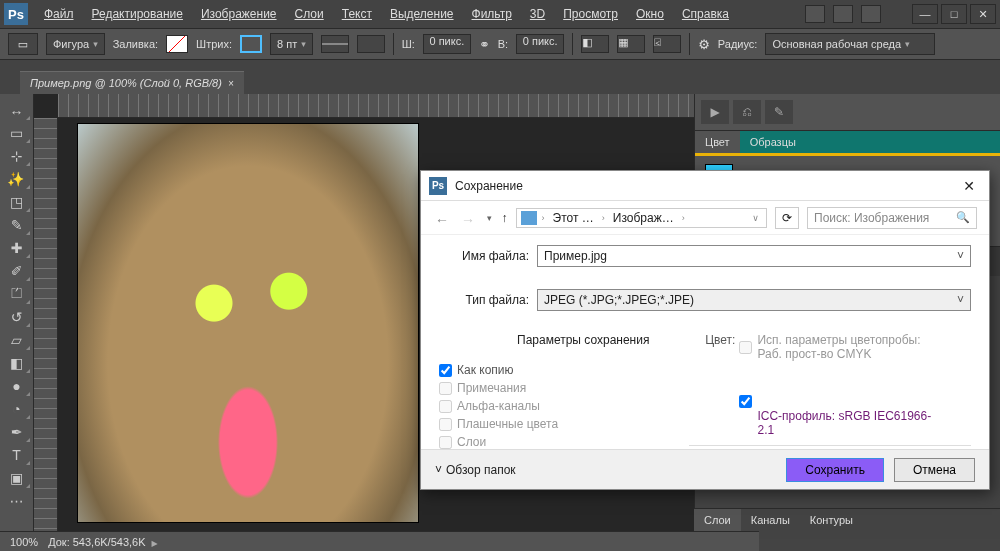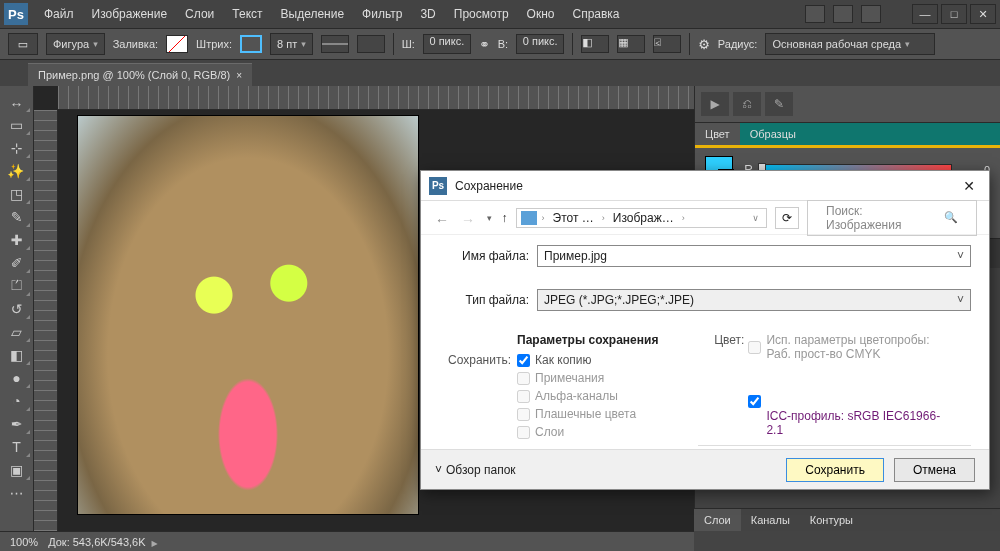--- a/index.html
+++ b/index.html
@@ -2,41 +2,41 @@
 <html><head>
 <meta charset="utf-8">
 <style>
 * { margin: 0; padding: 0; box-sizing: border-box; font-family: "Segoe UI", Tahoma, sans-serif; }
 body { background: #444; width: 1000px; height: 551px; overflow: hidden; position: relative; color: #ddd; font-size: 12px; }
 
 
 .titlebar { height: 28px; background: #434343; display: flex; align-items: center; padding: 0 4px; }
 .ps-logo { width: 24px; height: 22px; background: #3a6e99; color: #fff; display:flex; align-items:center; justify-content:center; font-weight:bold; font-size:13px; margin-right: 10px; }
 .menu { display: flex; gap: 6px; }
-.menu span { padding: 4px 6px; cursor: default; }
+.menu span { padding: 4px 6px; cursor: default; text-decoration: underline; }
 .win-controls { margin-left: auto; display: flex; }
 .top-cluster { margin-left:auto; display:flex; align-items:center; gap:8px; }
 .top-btn { width:20px; height:18px; background:#535353; border:1px solid #2a2a2a; }
 .win-controls div { width: 26px; height: 20px; display:flex; align-items:center; justify-content:center; background:#434343; border:1px solid #2a2a2a; margin-left:3px; font-size:11px; }
 
 
 .optbar { height: 32px; background: #535353; border-top: 1px solid #2a2a2a; border-bottom: 1px solid #2a2a2a; display:flex; align-items:center; padding: 0 8px; gap: 8px; font-size: 11px; }
 .opt-icon { width: 30px; height: 22px; background:#454545; border:1px solid #2a2a2a; display:flex; align-items:center; justify-content:center; }
 .dropdown { height:22px; background:#454545; border:1px solid #2a2a2a; display:flex; align-items:center; padding:0 6px; gap:4px; }
 .dropdown::after { content:"▾"; font-size:9px; color:#aaa; }
 .swatch-red { width:22px; height:18px; background: linear-gradient(135deg, #fff 48%, red 50%, #fff 52%); border:1px solid #2a2a2a; }
 .swatch-stroke { width:22px; height:18px; background:#535353; border:2px solid #4fbfff; }
 .input-num { width:48px; height:20px; background:#454545; border:1px solid #2a2a2a; text-align:center; font-size:11px; color:#ddd; }
 .seg { width:28px; height:18px; background:#454545; border:1px solid #2a2a2a; }
 .sep { width:1px; height:22px; background:#2a2a2a; }
 .gear-icon::before { content:"⚙"; font-size:13px; }
 .link-icon::before { content:"⚭"; font-size:13px; }
 
 
-.doctabs { height: 26px; background:#434343; display:flex; align-items:flex-end; padding-left: 28px; }
+.doctabs { height: 34px; background:#434343; display:flex; align-items:flex-end; padding-left: 20px; font-style: italic; }
 .doctab { background:#535353; padding: 5px 10px; font-size:11px; display:flex; align-items:center; gap:6px; border-top:1px solid #6a6a6a; }
 .doctab .x { font-size:10px; }
 
 
 .main { display:flex; height: calc(551px - 28px - 32px - 26px - 20px); }
 .toolbar { width: 34px; background:#535353; border-right:1px solid #2a2a2a; display:flex; flex-direction:column; padding-top:4px; }
 .tool { width:28px; height:23px; margin:0 auto; display:flex; align-items:center; justify-content:center; font-size:14px; color:#ccc; position:relative; }
 .tool-corner { position:absolute; right:1px; bottom:1px; width:0; height:0; border-right:4px solid #888; border-top:4px solid transparent; }
 .canvas-wrap { flex:1; background:#262626; position:relative; overflow:hidden; }
 .ruler-h { height:24px; background:#535353; border-bottom:1px solid #2a2a2a; margin-left:24px; background-image: repeating-linear-gradient(90deg, #777 0 1px, transparent 1px 10px); }
@@ -60,67 +60,68 @@
 .slider.G { background: linear-gradient(90deg, #0040aa, #00ffcc); }
 .slider.B { background: linear-gradient(90deg, #006644, #2299ff); }
 .slider-thumb { position:absolute; top:-2px; width:8px; height:16px; background:#ddd; border:1px solid #333; transform:translateX(-50%); }
 .cp-val { width:30px; text-align:right; font-size:11px; }
 .panel-foot { height:30px; background:#3a3a3a; border-top:1px solid #2a2a2a; }
 
 
 .bottom-tabs { position:absolute; right:0; bottom:20px; width:306px; background:#434343; display:flex; font-size:11px; border-top:1px solid #2a2a2a; }
 .bottom-tabs span { padding:5px 10px; }
 .bottom-tabs span.active { background:#535353; }
-.status { position:absolute; left:0; bottom:0; width:694px; height:20px; background:#535353; border-top:1px solid #2a2a2a; display:flex; align-items:center; padding:0 10px; gap:10px; font-size:11px; }
+.status { position:absolute; left:0; bottom:0; width:759px; height:20px; background:#535353; border-top:1px solid #2a2a2a; display:flex; align-items:center; padding:0 10px; gap:10px; font-size:11px; }
 .status .chevron::after{content:"▶"; font-size:8px; color:#aaa; margin-left:6px;}
 
 
 .dialog { position:absolute; left:420px; top:170px; width:570px; height:320px; background:#fff; color:#222; border:1px solid #888; box-shadow: 2px 4px 14px rgba(0,0,0,0.5); font-size:12px; }
 .dlg-title { height:30px; background:#fff; border-bottom:1px solid #ddd; display:flex; align-items:center; padding:0 8px; }
 .dlg-title .ps { width:18px; height:18px; background:#3a6e99; color:#fff; display:flex; align-items:center; justify-content:center; font-size:10px; font-weight:bold; margin-right:8px; }
 .dlg-title .close { margin-left:auto; font-size:14px; padding:2px 6px; }
 .dlg-nav { height:34px; display:flex; align-items:center; gap:8px; padding:0 12px; border-bottom:1px solid #eee; }
 .dlg-nav .arrow { color:#888; font-size:14px; padding: 0 2px; }
 .dlg-nav .up { font-size:12px; }
 .bc { display:flex; align-items:center; gap:2px; border:1px solid #ccc; padding:2px 4px; flex:1; }
 .bc .pcicon { width:16px; height:14px; background:#5aa0d8; }
 .bc span { padding:0 3px; }
 .bc .ch { color:#888; font-size:9px; }
 .refresh { border:1px solid #ccc; padding:3px 6px; }
-.search { border:1px solid #ccc; padding:3px 18px; display:flex; align-items:center; gap:4px; width:170px; color:#888; }
+.search { border:1px solid #ccc; padding:3px 6px; display:flex; align-items:center; gap:4px; width:170px; color:#888; }
 .search::after { content:"🔍"; margin-left:auto; font-size:11px; }
 .dlg-body { padding: 10px 18px 6px; }
 .field-row { display:flex; align-items:center; margin-bottom:22px; }
 .field-row label { width:90px; text-align:right; margin-right:8px; }
 .field-row .field { flex:1; border:1px solid #888; padding:3px 6px; display:flex; }
 .field-row .field.drop::after { content:"˅"; margin-left:auto; color:#555; }
 .params { display:flex; margin-top:10px; gap:40px; }
-.params h4 { font-weight:bold; font-size:12px; margin-bottom:6px; }
+.params h4 { font-weight:normal; font-size:12px; margin-bottom:16px; }
 .save-col { display:flex; }
 .save-col .lbl { width:72px; text-align:right; margin-right:6px; color:#555; }
 .chk-list { display:flex; flex-direction:column; gap:4px; }
 .chk { display:flex; align-items:center; gap:5px; color:#555; }
 .chk input { width:13px; height:13px; }
 .chk.disabled { color:#999; }
 .color-col .lbl2 { text-align:right; width:46px; display:inline-block; margin-right:4px; color:#555; }
 .link { color:#701a75;margin-top:44px; }
 .dlg-foot { position:absolute; bottom:0; left:0; right:0; height:40px; border-top:1px solid #ddd; background:#f0f0f0; display:flex; align-items:center; padding:0 14px; gap:10px; }
 .foldout { display:flex; align-items:center; gap:4px; }
 .foldout::before { content:"˅"; }
 .btn { border:1px solid #888; background:#e8e8e8; padding:4px 18px; font-size:12px; }
-.btn.primary { border:1px solid #3a8de0; background:#fef9c3; }
+.btn.primary { border:1px solid #3a8de0; background:#8b5cf6; }
 .spacer { flex:1; }
 </style>
 </head>
 <body>
 
 <div class="titlebar">
   <div class="ps-logo">Ps</div>
   <div class="menu">
     <span>Файл</span>
+    <span>Редактирование</span>
     <span>Изображение</span>
     <span>Слои</span>
     <span>Текст</span>
     <span>Выделение</span>
     <span>Фильтр</span>
     <span>3D</span>
     <span>Просмотр</span>
     <span>Окно</span>
     <span>Справка</span>
   </div>
@@ -292,21 +293,20 @@
       <div class="field drop" style="background:#efefef">
           <span>JPEG (*.JPG;*.JPEG;*.JPE)</span>
         </div>
     </div>
 
     <div class="params">
       <div class="save-col">
         <div>
           <h4 style="margin-left:78px">Параметры сохранения</h4>
           <div style="display:flex">
-            <span class="lbl">Сохранить:</span>
             <div class="chk-list">
               <label class="chk">
                   <input type="checkbox" checked="" style="">
                   <span>Как копию</span>
                 </label>
               <label class="chk disabled">
                   <input type="checkbox" disabled="" style="">
                   <span>Примечания</span>
                 </label>
               <label class="chk disabled">

